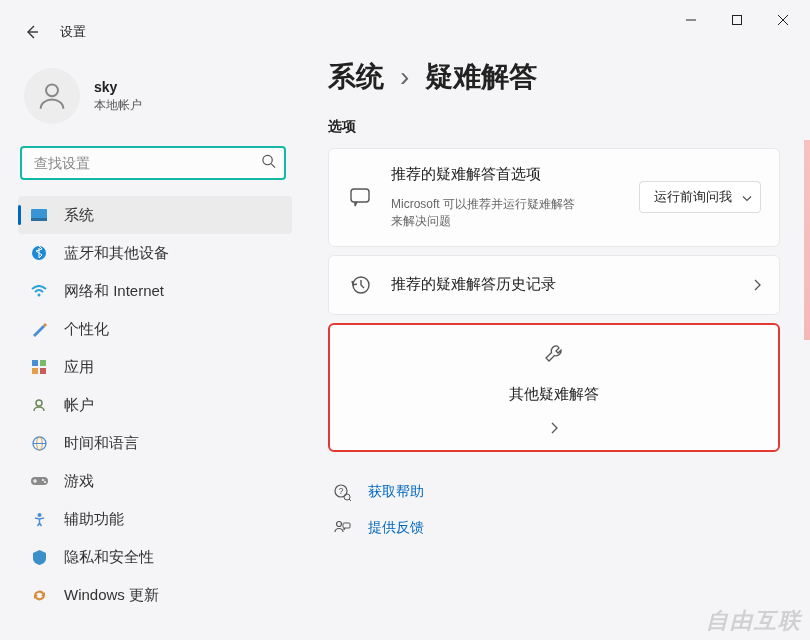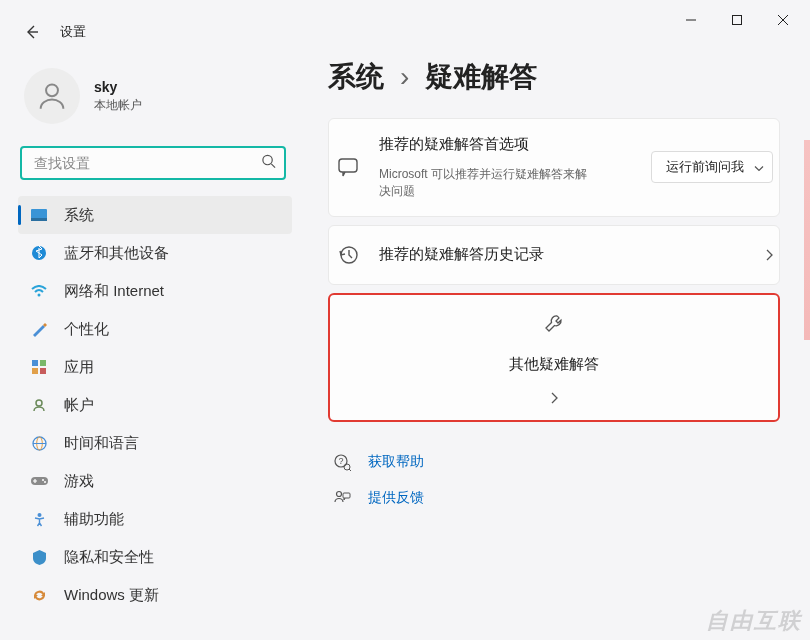--- a/index.html
+++ b/index.html
@@ -28,21 +28,21 @@
   .nav-item { display: flex; align-items: center; gap: 16px; height: 38px; padding: 0 12px; border-radius: 4px; cursor: pointer; font-size: 15px; color: #333; position: relative; }
   .nav-item.active { background: #ebebeb; }
   .nav-item.active::before { content: ""; position: absolute; left: 0; top: 9px; bottom: 9px; width: 3px; background: #0067c0; border-radius: 2px; }
   .nav-icon { width: 18px; height: 18px; display: flex; align-items: center; justify-content: center; }
 
   .main { flex: 1; padding: 18px 30px 20px 28px; overflow-y: auto; }
   .breadcrumb { display: flex; align-items: center; gap: 16px; font-size: 28px; font-weight: 600; color: #222; margin-bottom: 22px; }
   .bc-sep { color: #666; font-weight: 400; }
   .section-label { font-size: 14px; font-weight: 600; color: #222; margin-bottom: 12px; }
 
-  .card { background: #fdfdfd; border: 1px solid #e9e9e9; border-radius: 6px; padding: 16px 6px; margin-bottom: 8px; display: flex; align-items: center; gap: 18px; cursor: pointer; }
+  .card { background: #fdfdfd; border: 1px solid #e9e9e9; border-radius: 6px; padding: 16px 18px; margin-bottom: 8px; display: flex; align-items: center; gap: 18px; cursor: pointer; }
   .card.highlighted { border: 2.5px solid #e13a32; flex-direction: column; }
   .card-icon { width: 26px; height: 26px; display: flex; align-items: center; justify-content: center; color: #4a4a4a; flex-shrink: 0; }
   .card-body { flex: 1; }
   .card-title { font-size: 15px; color: #222; }
   .card-sub { font-size: 12px; color: #666; margin-top: 12px; line-height: 1.4; max-width: 210px; }
   .card-action { display: flex; align-items: center; }
   .dropdown-btn { border: 1px solid #dcdcdc; background: #fff; border-radius: 4px; padding: 6px 28px 6px 14px; font-size: 13px; color: #222; position: relative; cursor: pointer; margin-left: 44px; }
   .dd-chevron { position: absolute; right: 8px; top: 50%; transform: translateY(-50%); }
   .chevron-right { color: #666; }
 
@@ -222,20 +222,21 @@
     </div>
   </div>
 
   <div class="main">
     <div class="breadcrumb">
       <span>系统</span>
       <span class="bc-sep">›</span>
       <span>疑难解答</span>
     </div>
 
+    <div class="section-label">选项</div>
 
     <div class="card">
       <div class="card-icon">
         <svg width="22" height="22" viewBox="0 0 22 22">
             <rect x="2" y="3" width="18" height="13" rx="3" stroke="#555" stroke-width="1.4" fill="none"></rect>
             <path d="M8 16l-2 4v-4" stroke="#555" stroke-width="1.4" fill="none"></path>
           </svg>
       </div>
       <div class="card-body">
         <div class="card-title">推荐的疑难解答首选项</div>

